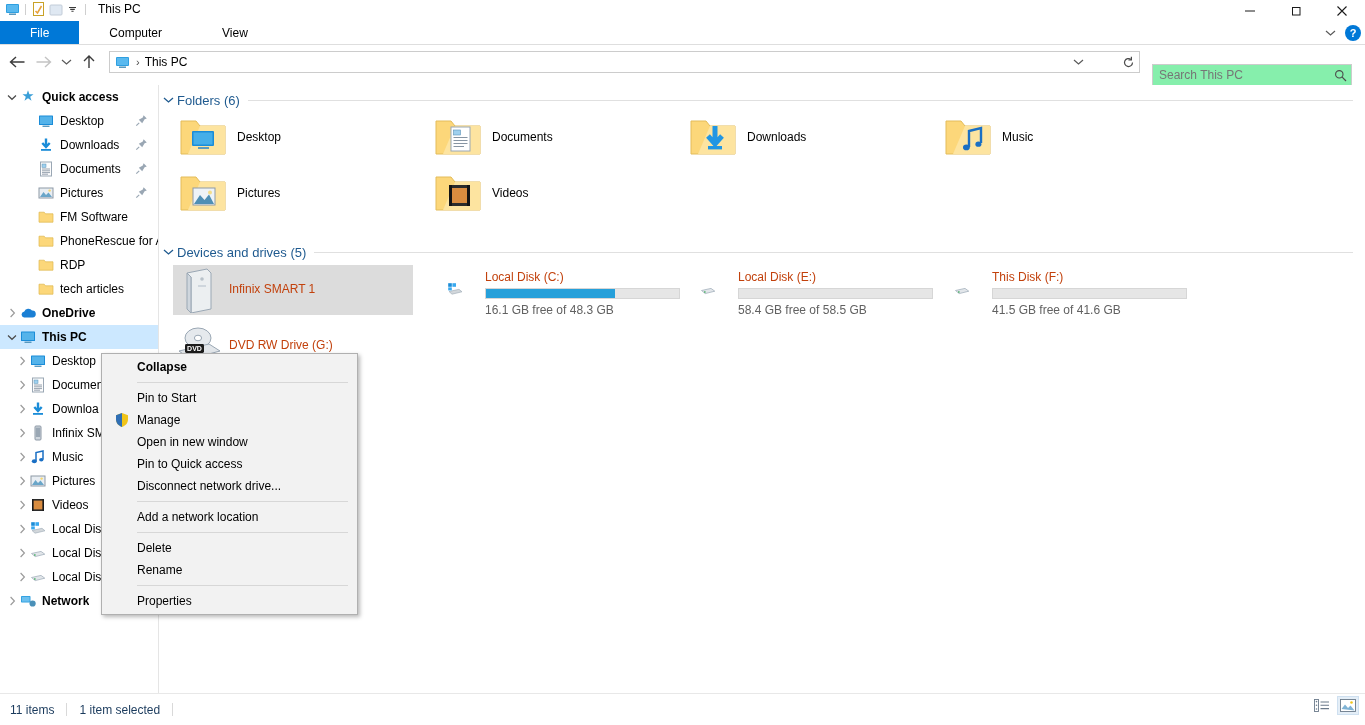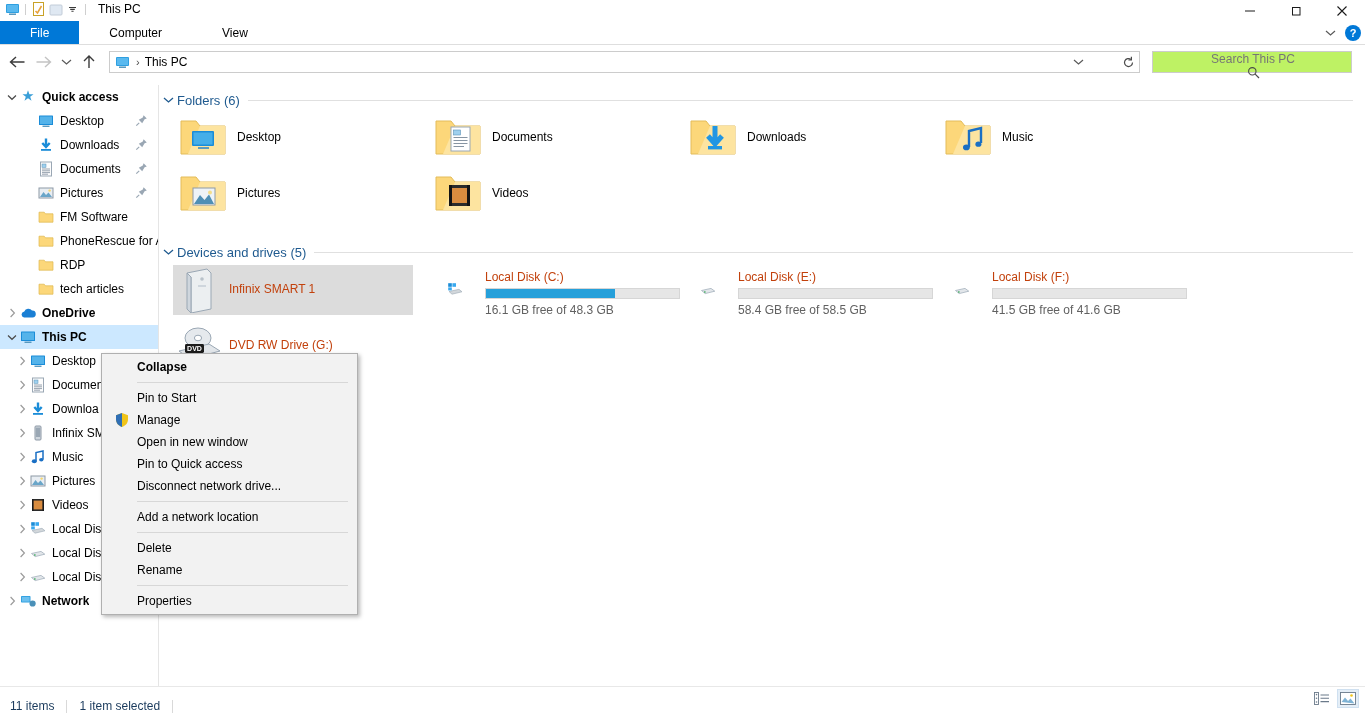--- a/index.html
+++ b/index.html
@@ -51,23 +51,23 @@
     border:1px solid #cccccc; background:#fff; display:flex; align-items:center;
     padding-left:5px; font-size:12px;
   }
   .crumb-sep { color:#4a4a4a; margin:0 5px 0 6px; font-size:11px; }
   .addr-drop { position:absolute; right:29px; top:0; height:20px; width:22px;
                display:flex; align-items:center; justify-content:center; }
   .refresh-btn { position:absolute; left:1118px; top:51px; width:22px; height:22px;
                  border:1px solid #ccc; border-left:none; background:#fff;
                  display:flex; align-items:center; justify-content:center; }
   .searchbox {
-    position:absolute; left:1152px; top:51px; width:200px; height:22px;
-    border:1px solid #cccccc; background:#bef264; display:flex; align-items:center;
-    padding:0 4px 0 6px; justify-content:space-between;flex-direction:column;
+    position:absolute; left:1152px; top:64px; width:200px; height:22px;
+    border:1px solid #cccccc; background:#86efac; display:flex; align-items:center;
+    padding:0 4px 0 6px; justify-content:space-between;
   }
   .searchbox .ph { color:#767676; font-size:12px; }
 
   
   .navpane {
     position:absolute; left:0; top:85px; width:158px; height:612px;
     background:#fff; overflow:hidden;
   }
   .content {
     position:absolute; left:159px; top:85px; width:1206px; height:612px;
@@ -115,21 +115,21 @@
     padding:2px 0 2px 0; z-index:50;
   }
   .ctx-item { height:22px; display:flex; align-items:center; font-size:12px; color:#000;
               padding-left:35px; position:relative; }
   .ctx-item.bold { font-weight:bold; }
   .ctx-icon { position:absolute; left:12px; top:3px; width:16px; height:16px; }
   .ctx-sep { height:1px; background:#d7d7d7; margin:4px 9px 4px 35px; }
 
   
   .statusbar {
-    position:absolute; left:0; bottom:0; width:1365px; height:39px;
+    position:absolute; left:0; bottom:0; width:1365px; height:32px;
     border-top:1px solid #e8e8e8; background:#fff; display:flex; align-items:center;
   }
   .status-txt { font-size:12px; color:#1a3a5c; }
   .status-sep { width:1px; height:13px; background:#d9d9d9; margin:0 12px; }
   .view-toggles { position:absolute; right:6px; top:2px; display:flex; gap:4px; }
   .vt { width:22px; height:19px; display:flex; align-items:center; justify-content:center; }
   .vt.active { background:#e4eef7; border:1px solid #cfe0f0; }
 </style>
 </head>
 <body>
@@ -704,21 +704,21 @@
           </div>
         </div>
         <div class="dtile" style="left: 777px; top: 2px; width: 240px; height: 50px;">
           <span class="dtile-ico">
             <svg width="16" height="16" viewBox="0 0 16 16">
               <path d="M1.5 8.5 L11 6.4 L14.8 9.2 L5.2 11.6 Z" fill="#e2e6ea" stroke="#9aa7b4" stroke-width="0.7"></path>
               <rect x="4" y="9.4" width="1.6" height="1.2" fill="#2ea44f"></rect>
             </svg>
           </span>
           <div class="dtile-body">
-            <div class="dtile-title">Local Disk (F:)</div>
+            <div class="dtile-title">This Disk (F:)</div>
             <div class="bar-outer">
               <div class="bar-fill" style="width:0%"></div>
             </div>
             <div class="dtile-sub">41.5 GB free of 41.6 GB</div>
           </div>
         </div>
         <div class="dtile" style="left: 14px; top: 58px; width: 240px; height: 50px;">
           <span class="dtile-ico">
             <svg width="46" height="42" viewBox="0 0 46 42">
               <ellipse cx="22" cy="13" rx="13" ry="10" fill="#e5e9ed" stroke="#9aa7b4"></ellipse>

